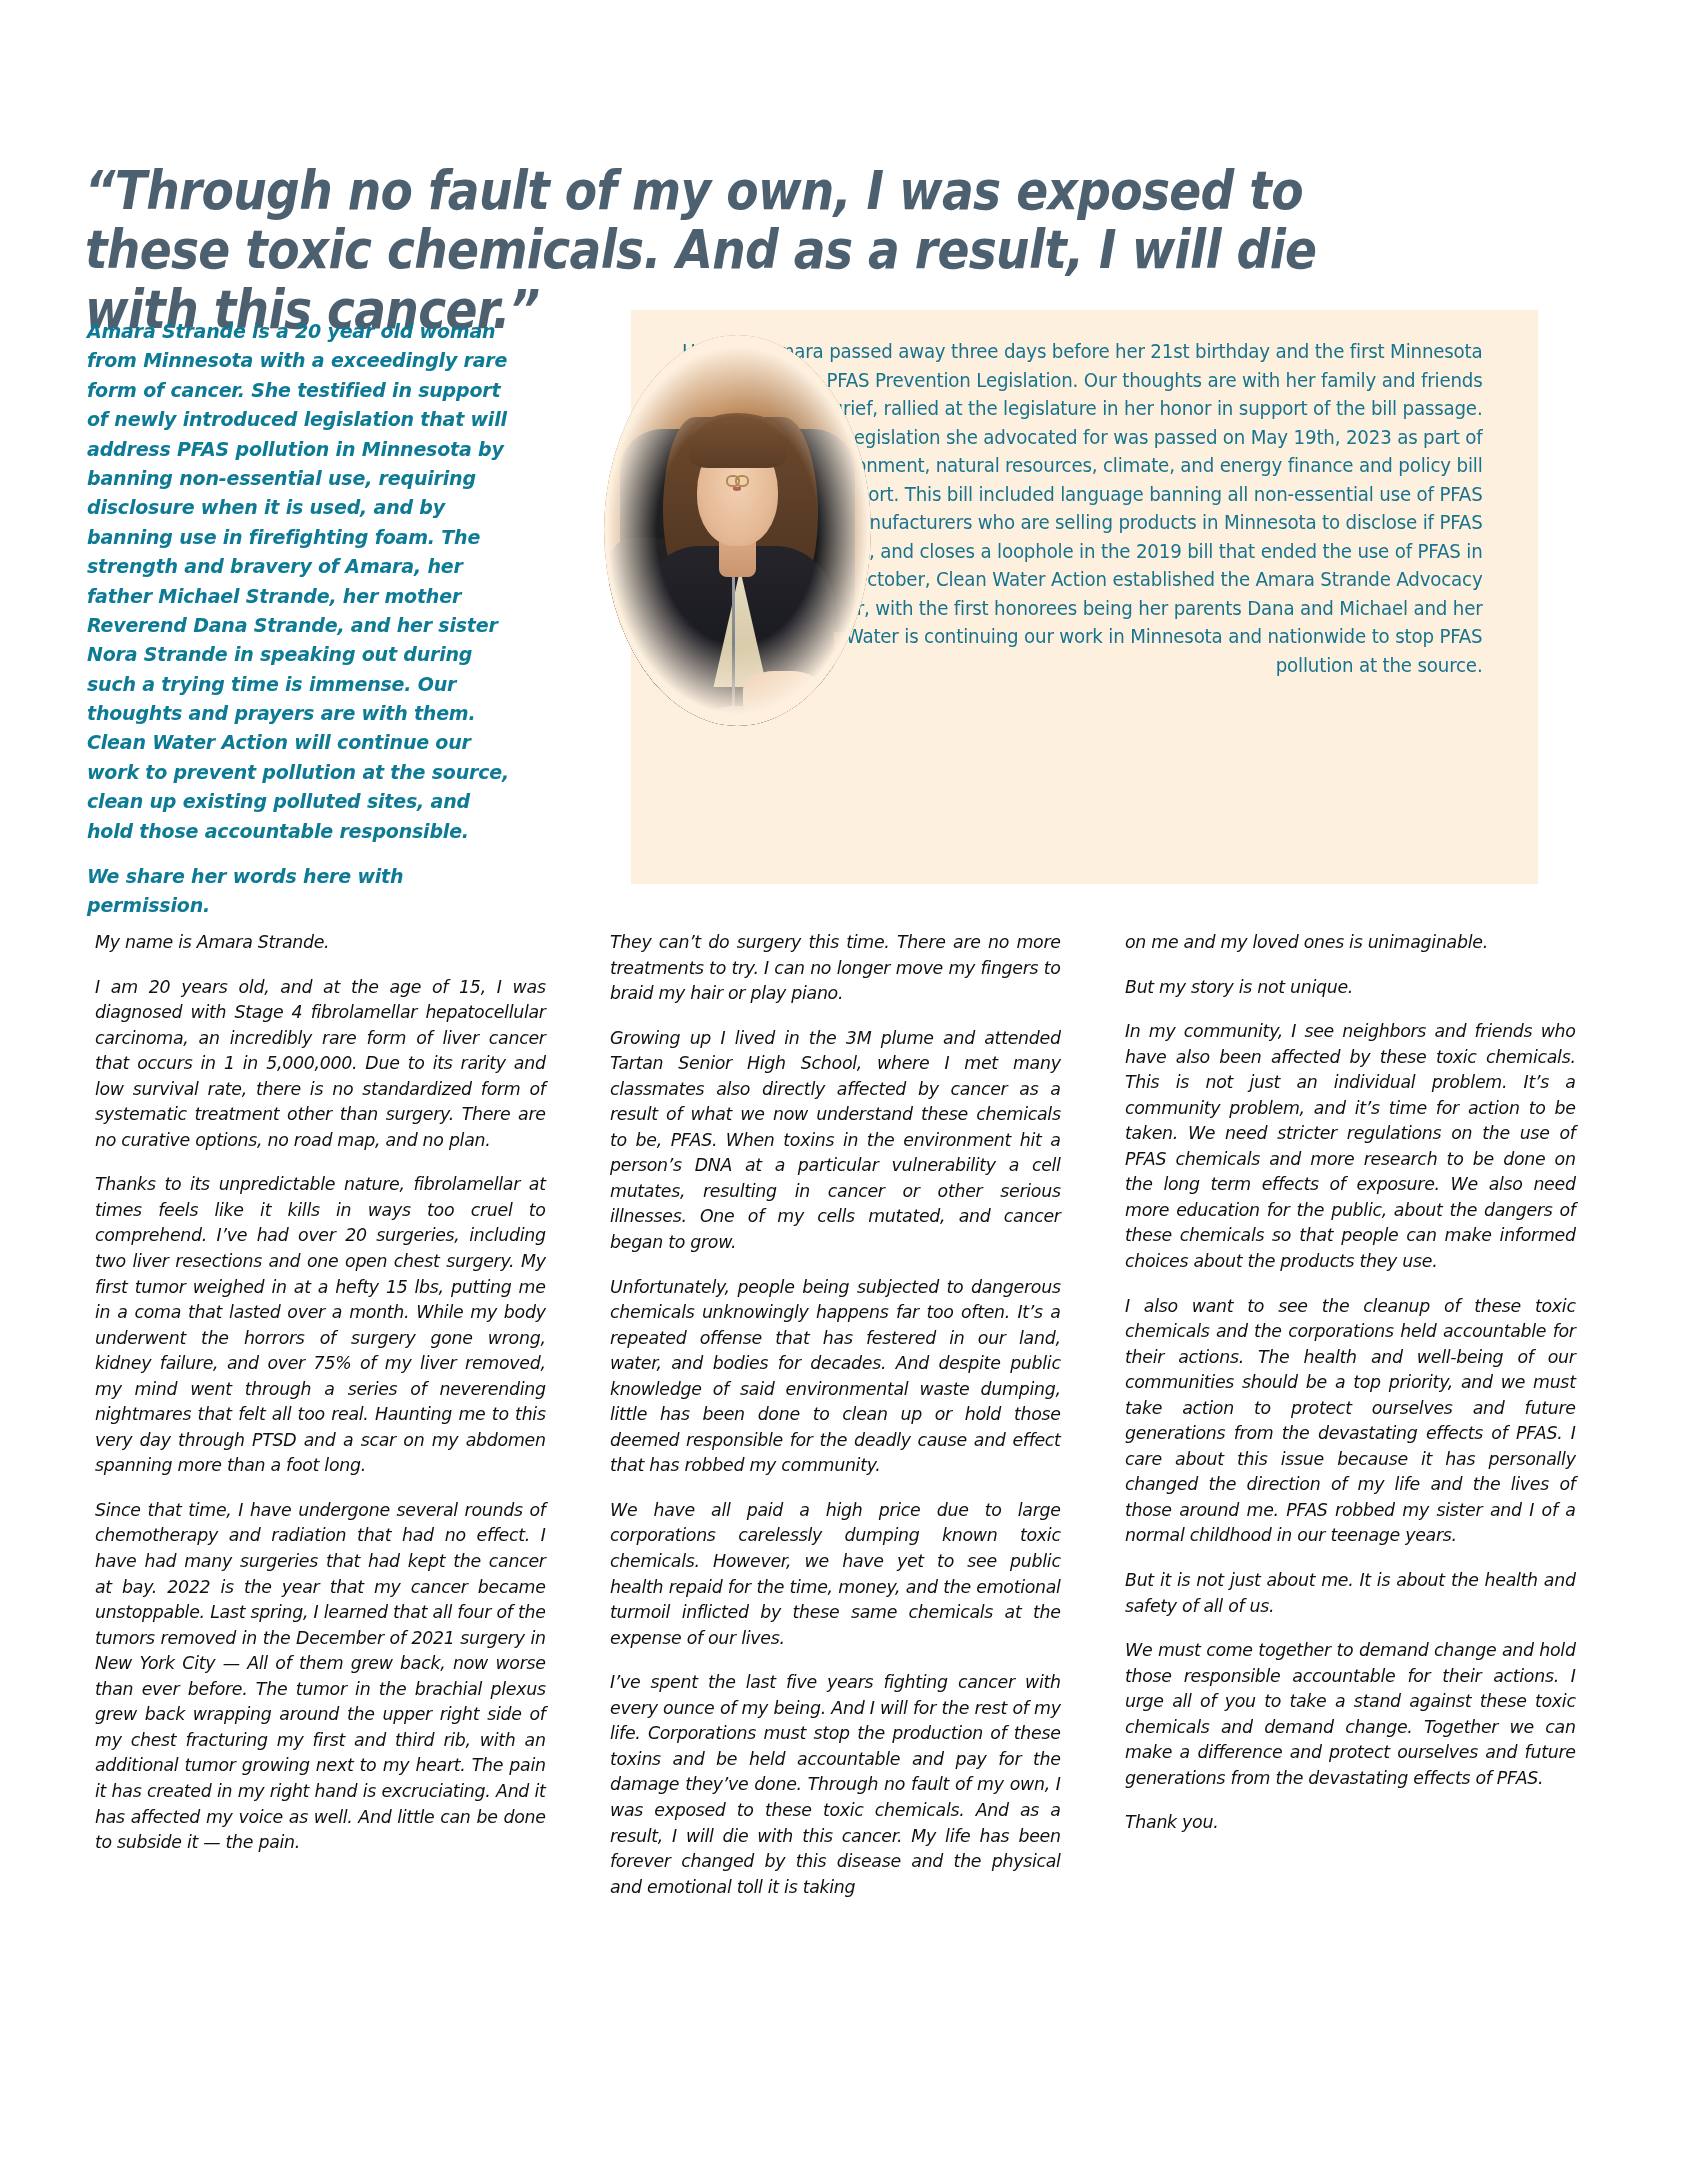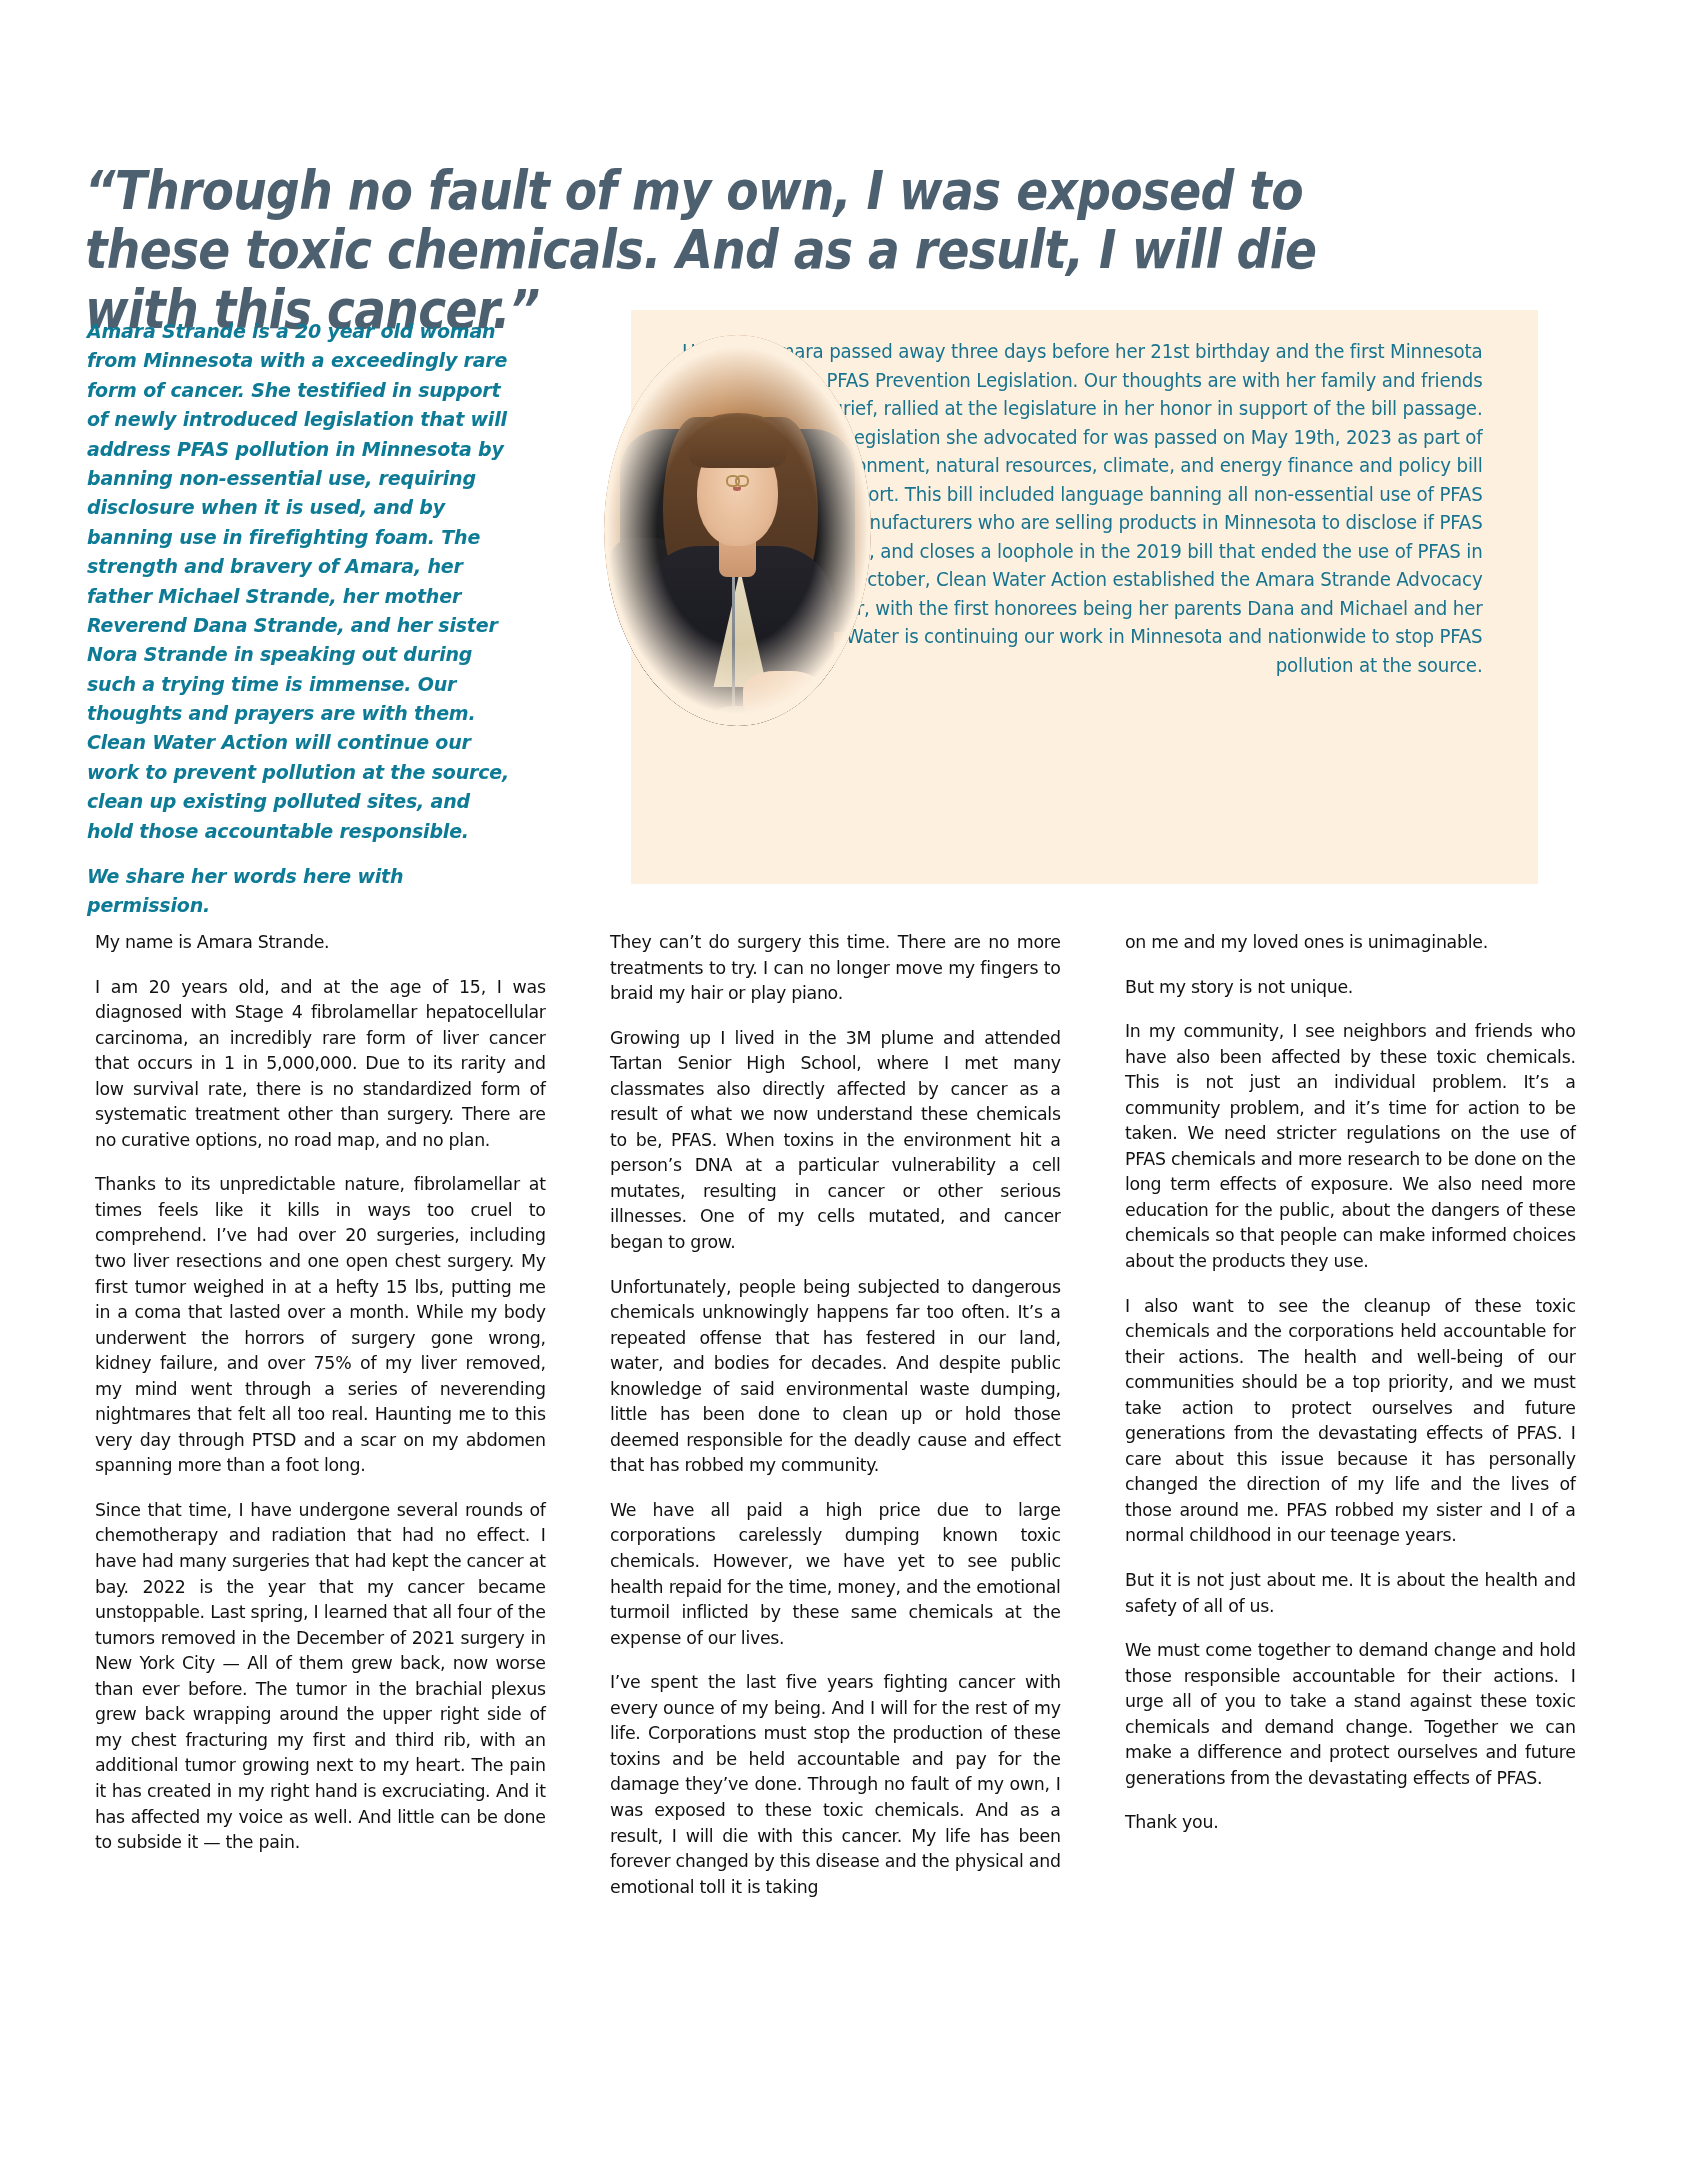--- a/index.html
+++ b/index.html
@@ -210,20 +210,21 @@
   }
 
   
   .columns {
     position: absolute;
     left: 95px;
     top: 881px;
     width: 1497px;
     display: flex;
     gap: 48px;
+    font-style: italic;
   }
   .col {
     width: 467px;
   }
   .col p {
     margin: 0 0 19px 0;
     color: #111111;
     font-family: "DejaVu Sans", sans-serif;
     font-size: 18px;
     line-height: 1.42;

